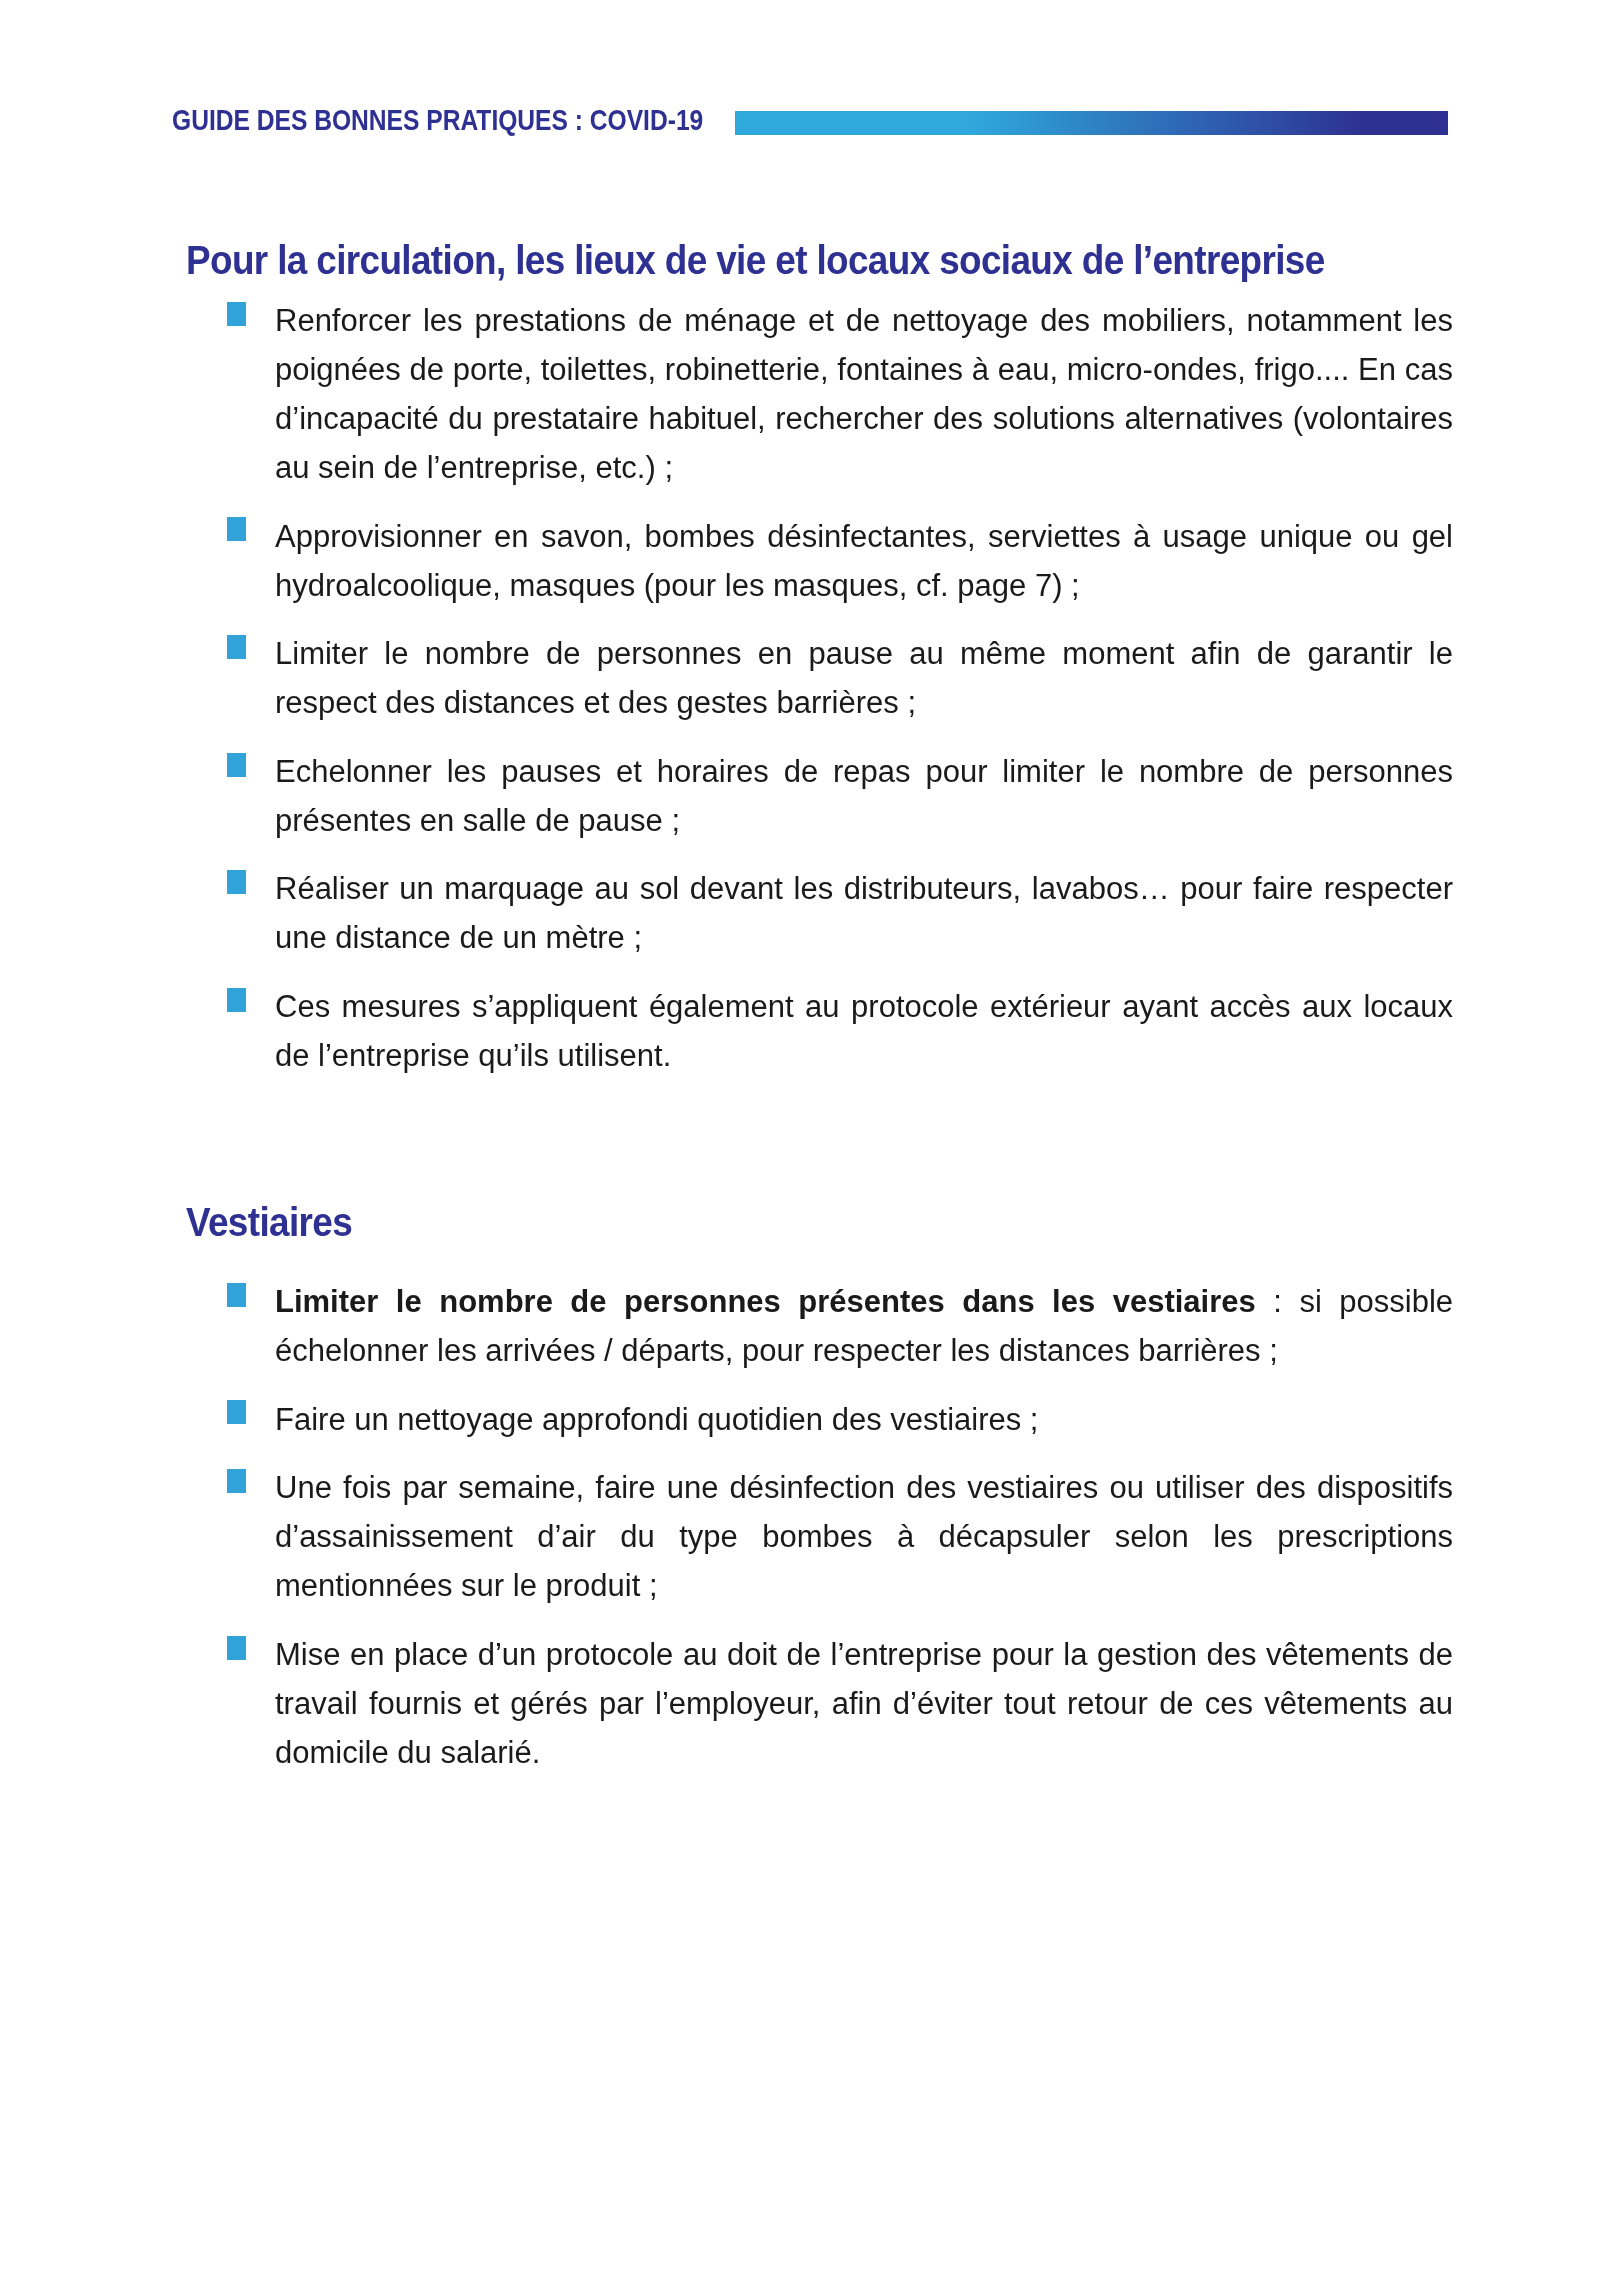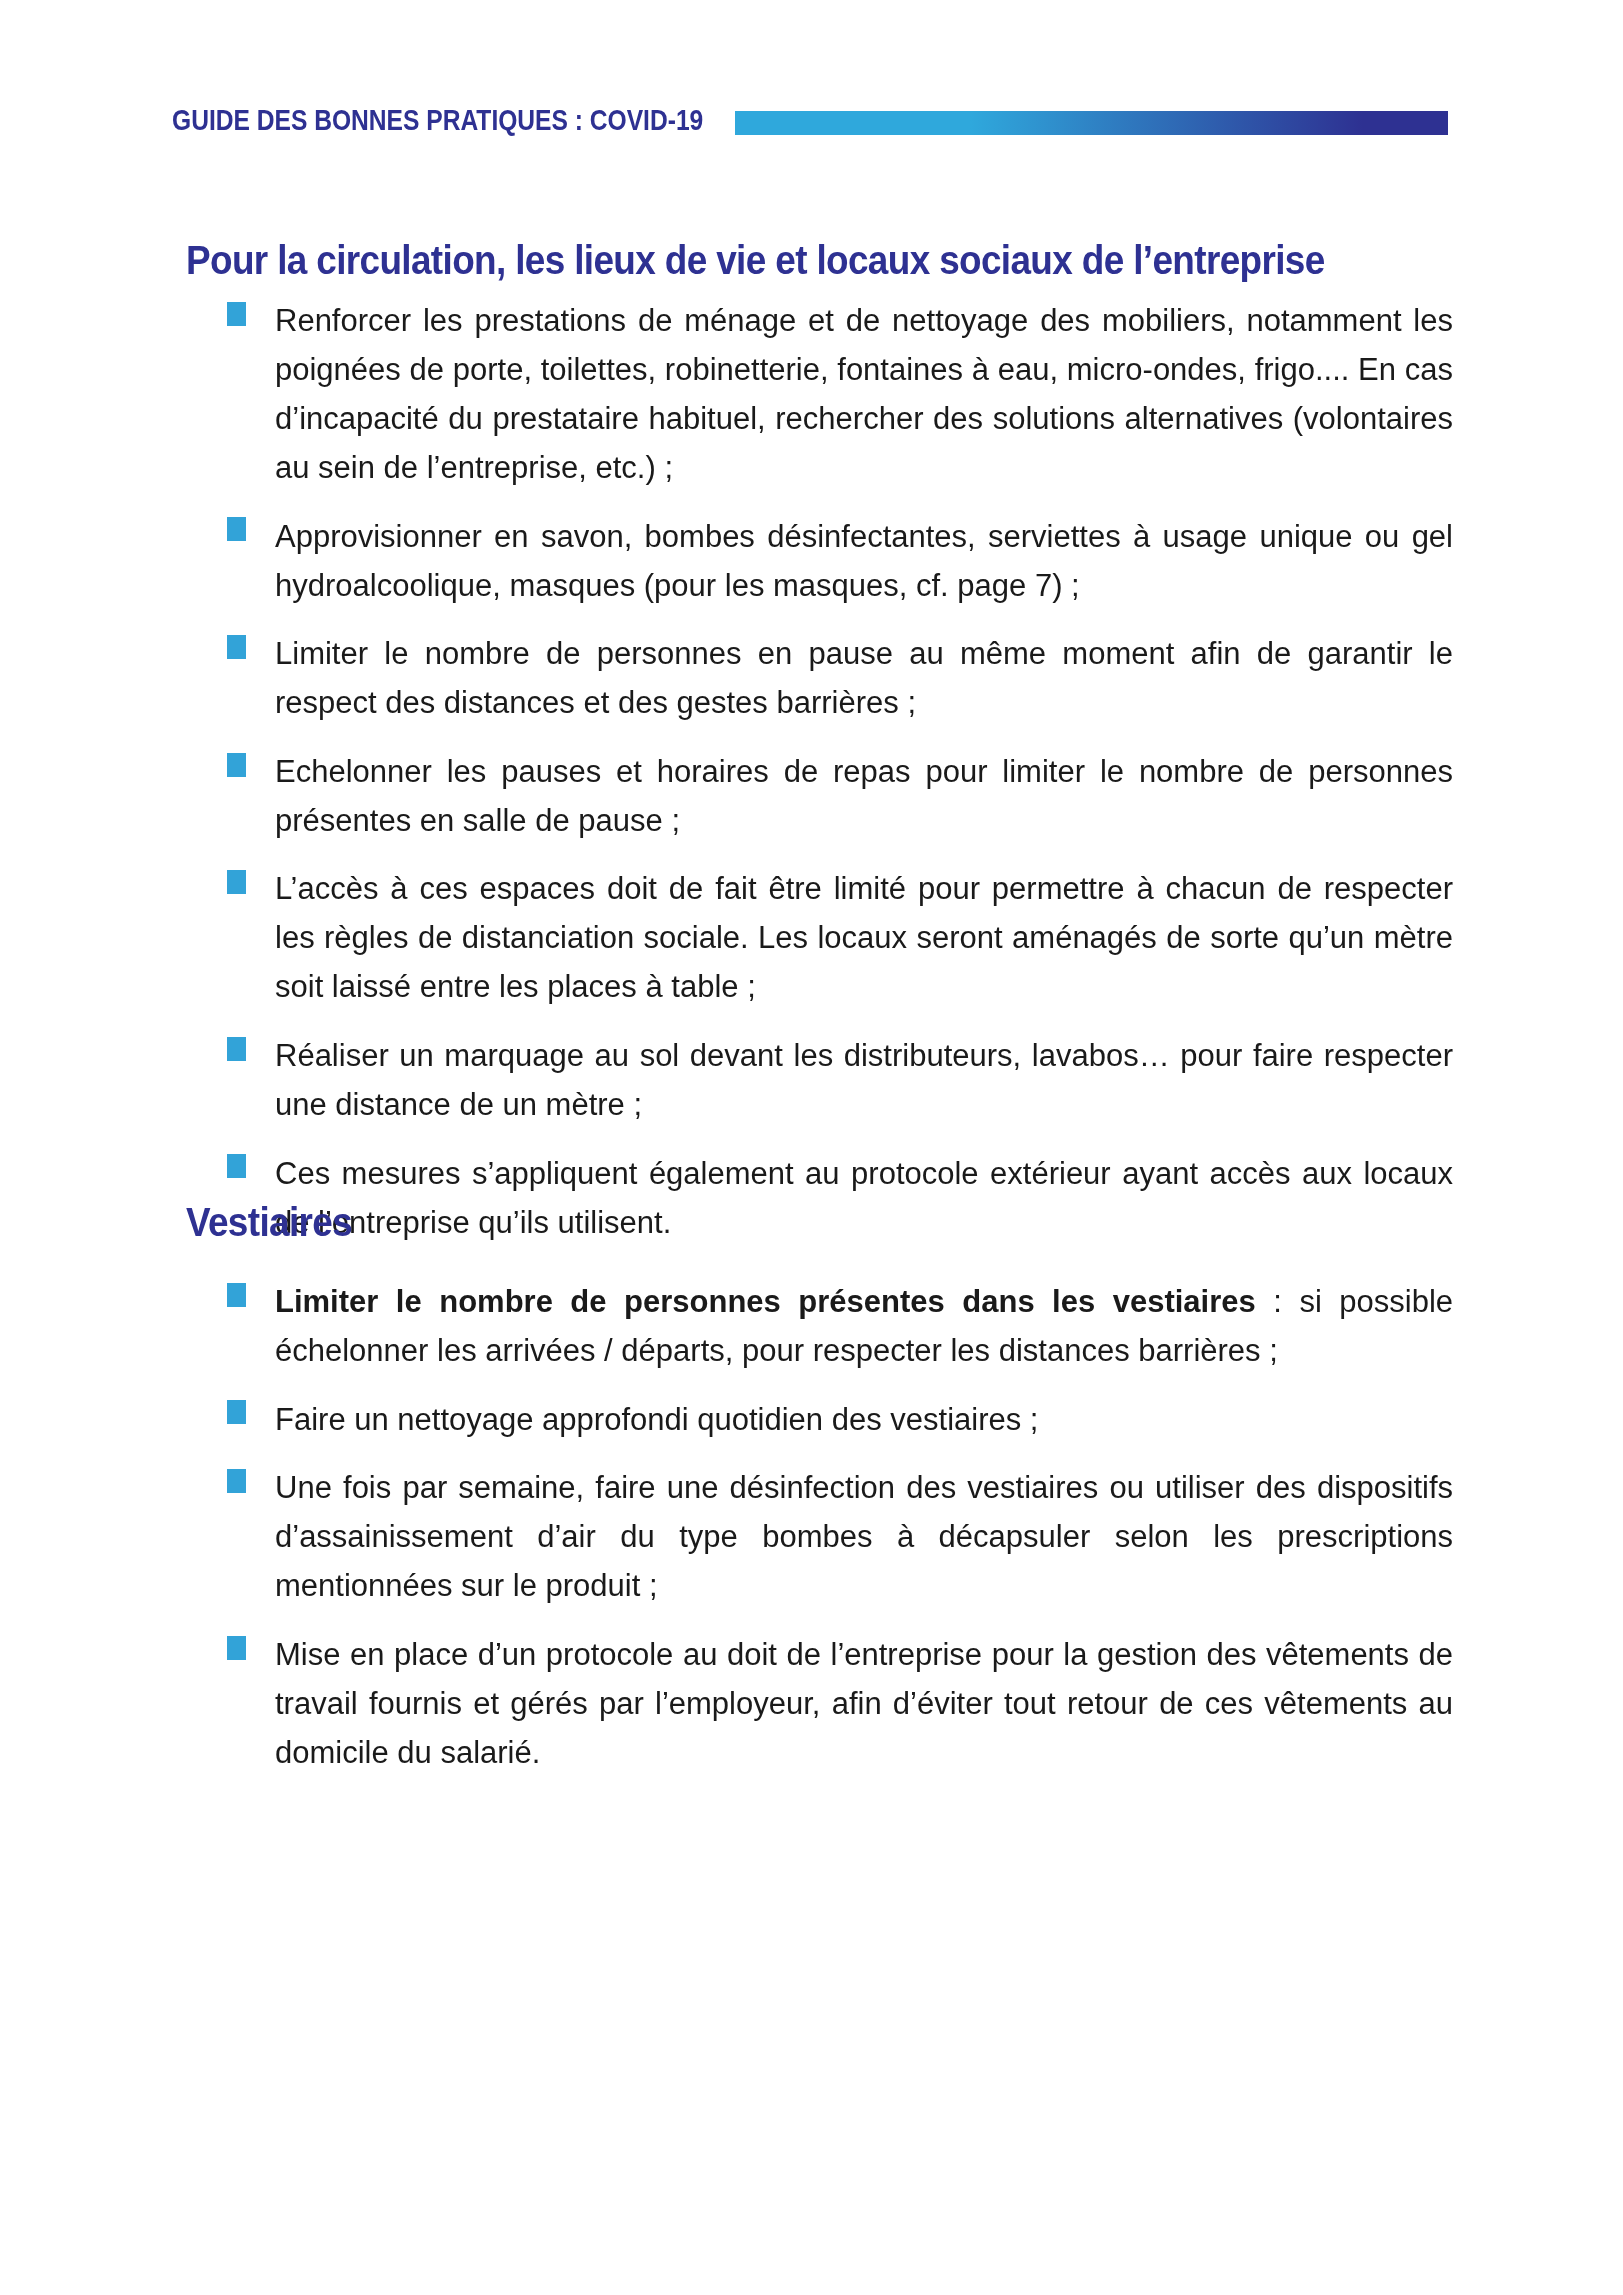--- a/index.html
+++ b/index.html
@@ -121,24 +121,20 @@
     <li>
       <span class="bullet-sq"></span>
       <span>Limiter le nombre de personnes en pause au même moment afin de garantir le respect des distances et des gestes barrières ;</span>
     </li>
     <li>
       <span class="bullet-sq"></span>
       <span>Echelonner les pauses et horaires de repas pour limiter le nombre de personnes présentes en salle de pause ;</span>
     </li>
     <li>
       <span class="bullet-sq"></span>
-      <span>L’accès à ces espaces doit de fait être limité pour permettre à chacun de respecter les règles de distanciation sociale. Les locaux seront aménagés de sorte qu’un mètre soit laissé entre les places à table ;</span>
-    </li>
-    <li>
-      <span class="bullet-sq"></span>
       <span>Réaliser un marquage au sol devant les distributeurs, lavabos… pour faire respecter une distance de un mètre ;</span>
     </li>
     <li>
       <span class="bullet-sq"></span>
       <span>Ces mesures s’appliquent également au protocole extérieur ayant accès aux locaux de l’entreprise qu’ils utilisent.</span>
     </li>
   </ul>
 
   <div class="h1 vestiaires">Vestiaires</div>
 

